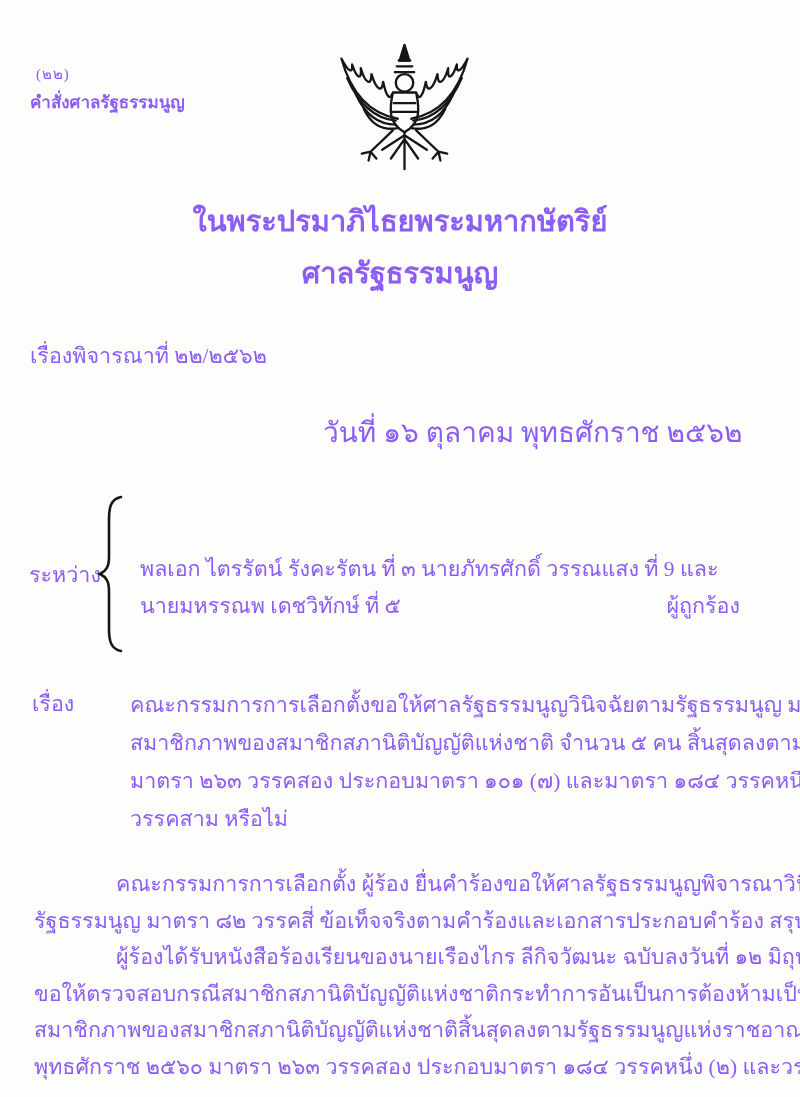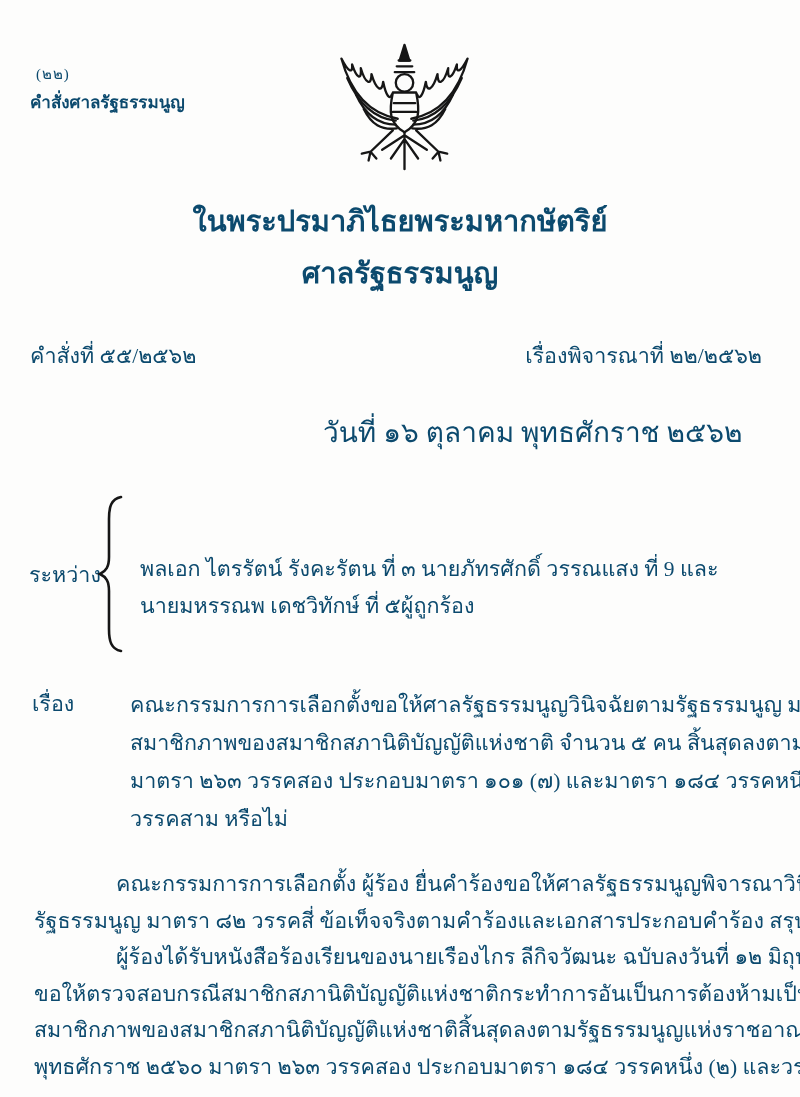--- a/index.html
+++ b/index.html
@@ -7,21 +7,21 @@
     padding: 0;
     background: #ffffff;
   }
   .page {
     position: relative;
     width: 800px;
     height: 1097px;
     background: #fdfdfc;
     overflow: hidden;
     font-family: "Liberation Serif", "DejaVu Serif", serif;
-    color: #0c4a6e;
+    color: #8b5cf6;
   }
   .abs { position: absolute; }
 
   .corner-num {
     left: 36px; top: 62px;
     font-size: 15px;
     letter-spacing: 1px;
   }
   .corner-label {
     left: 30px; top: 88px;
@@ -81,21 +81,21 @@
   .brace svg { width: 100%; height: 100%; }
 
   .respondent-block {
     left: 140px; top: 551px;
     width: 600px;
     font-size: 21.5px;
     line-height: 37px;
   }
   .respondent-last {
     display: flex;
-    justify-content: flex-start;
+    justify-content: space-between;
     width: 100%;
   }
 
   .subject-label {
     left: 32px; top: 686px;
     font-size: 21.5px;
   }
   .subject-block {
     left: 130px; top: 686px;
     width: 636px;
@@ -148,21 +148,20 @@
         <path d="M73,92 L50,114 M50,114 l-9,2 M50,114 l-2,9 M50,114 l6,7"></path>
         <path d="M97,92 L120,114 M120,114 l9,2 M120,114 l2,9 M120,114 l-6,7"></path>
       </g>
     </svg>
   </div>
 
   <div class="abs title-1">ในพระปรมาภิไธยพระมหากษัตริย์</div>
   <div class="abs title-2">ศาลรัฐธรรมนูญ</div>
 
   <div class="abs order-row">
-    <span class="line">คำสั่งที่ ๕๕/๒๕๖๒</span>
     <span class="line">เรื่องพิจารณาที่ ๒๒/๒๕๖๒</span>
   </div>
 
   <div class="abs date-line line">วันที่ ๑๖ ตุลาคม พุทธศักราช ๒๕๖๒</div>
 
 
   <div class="abs between-label line">ระหว่าง</div>
 
   <div class="abs brace">
     <svg viewBox="0 0 28 160" xmlns="http://www.w3.org/2000/svg">

